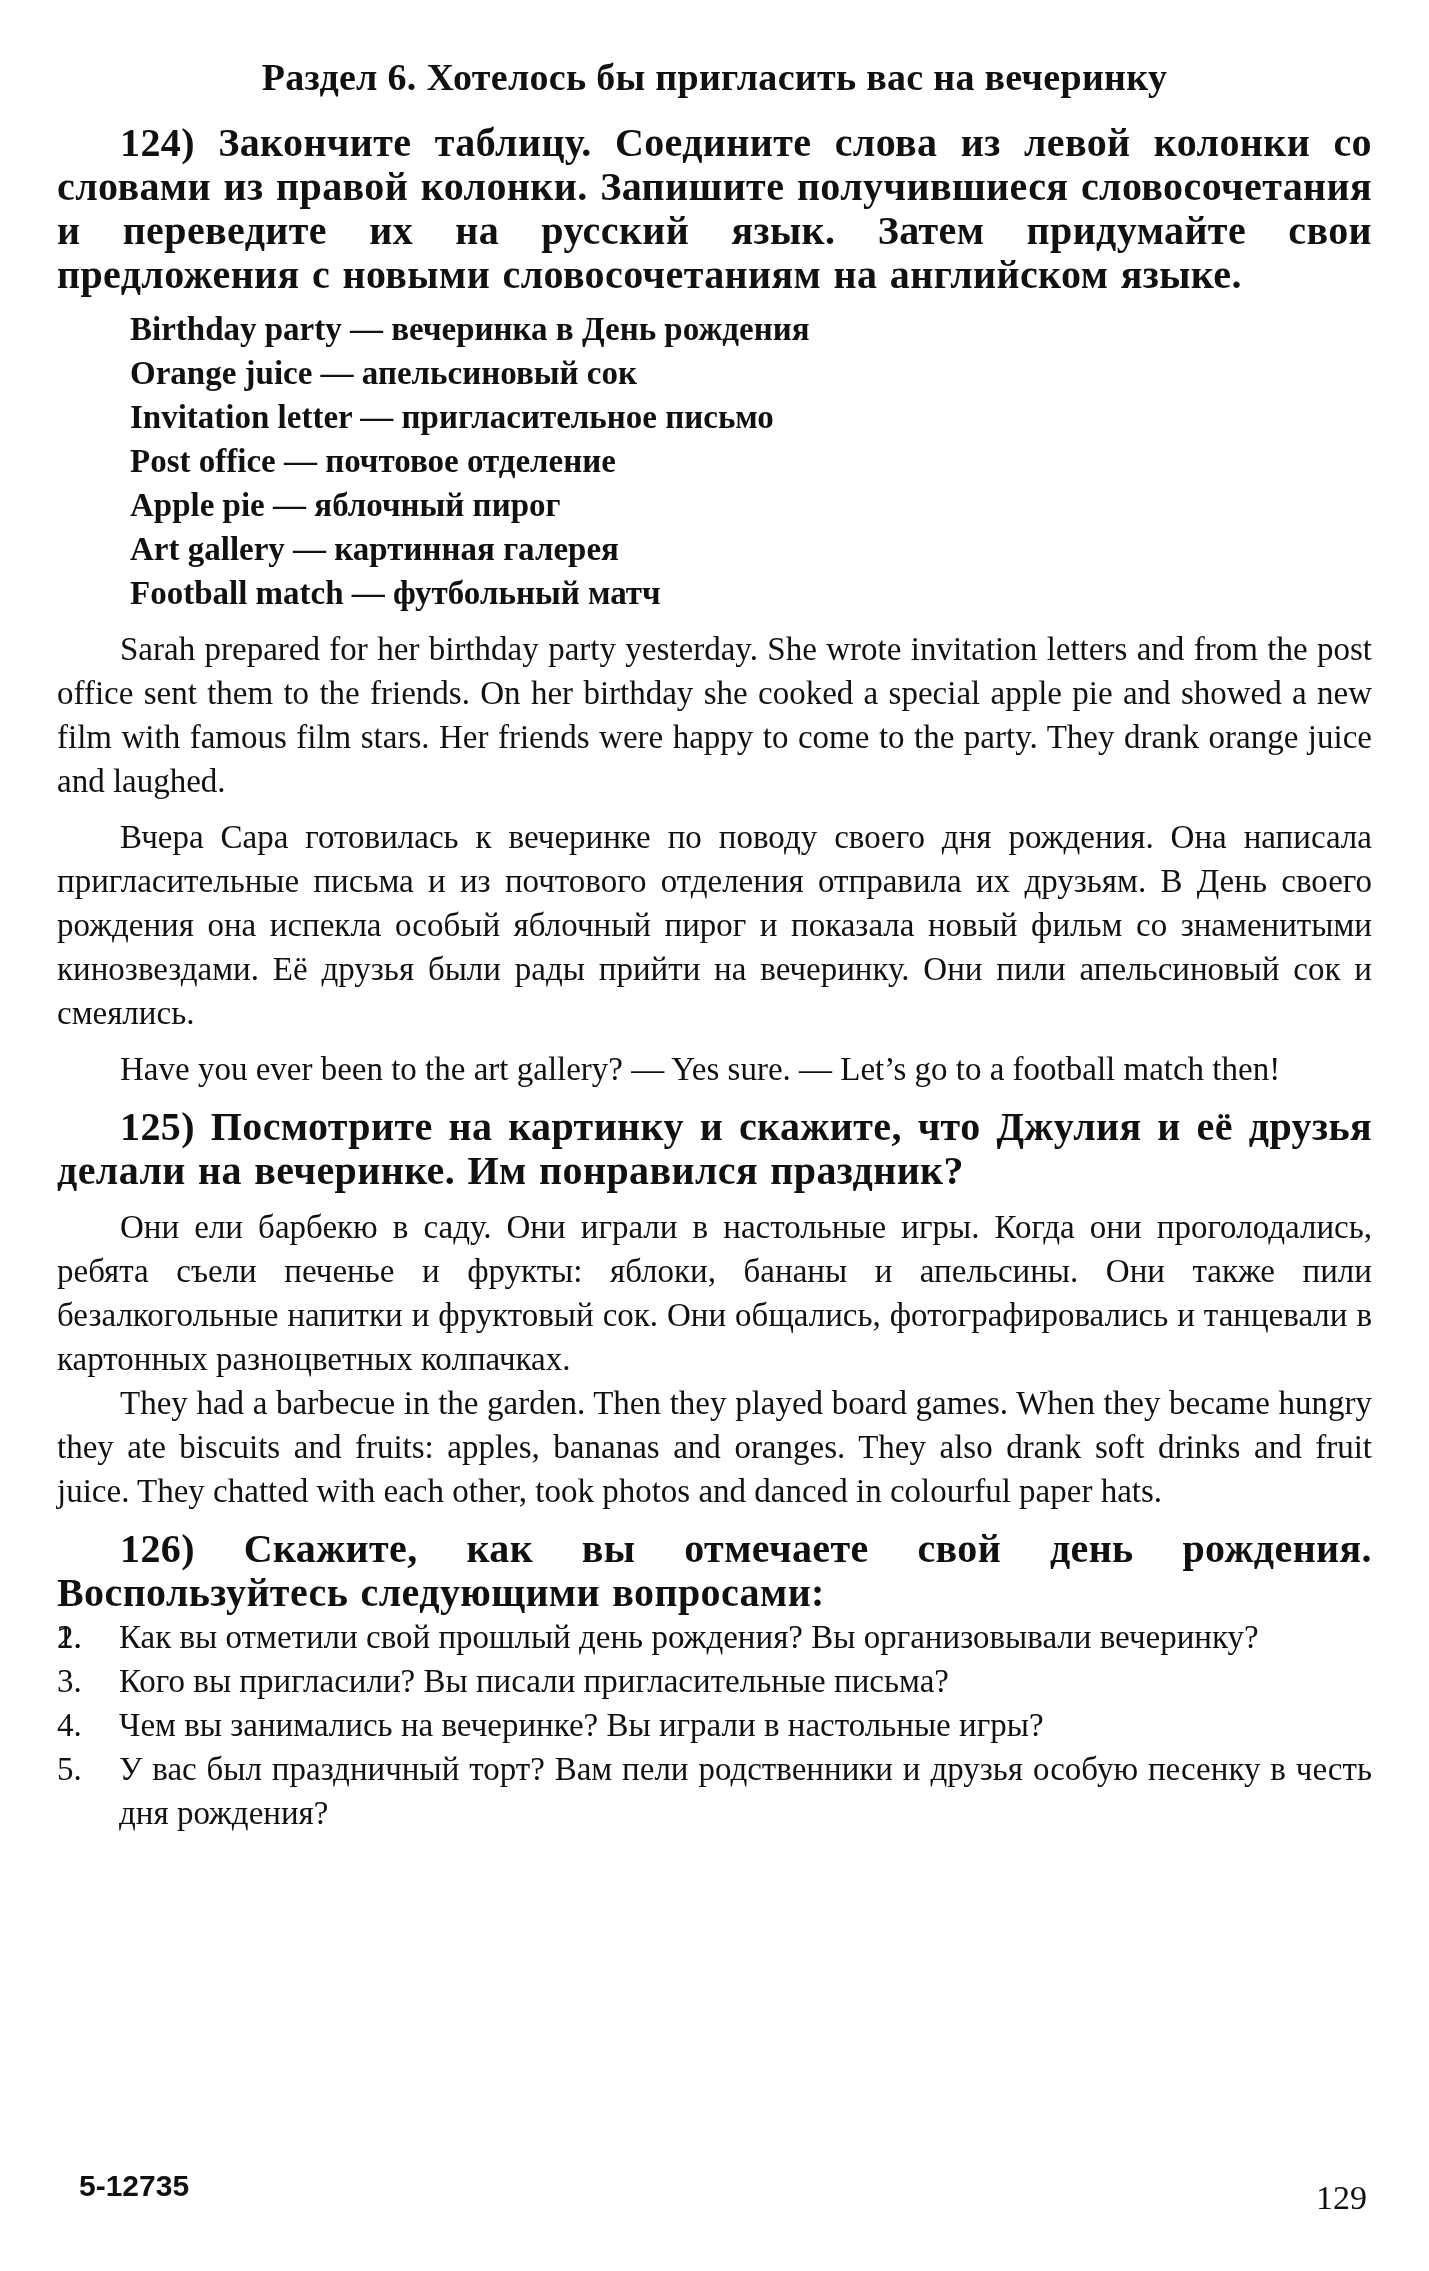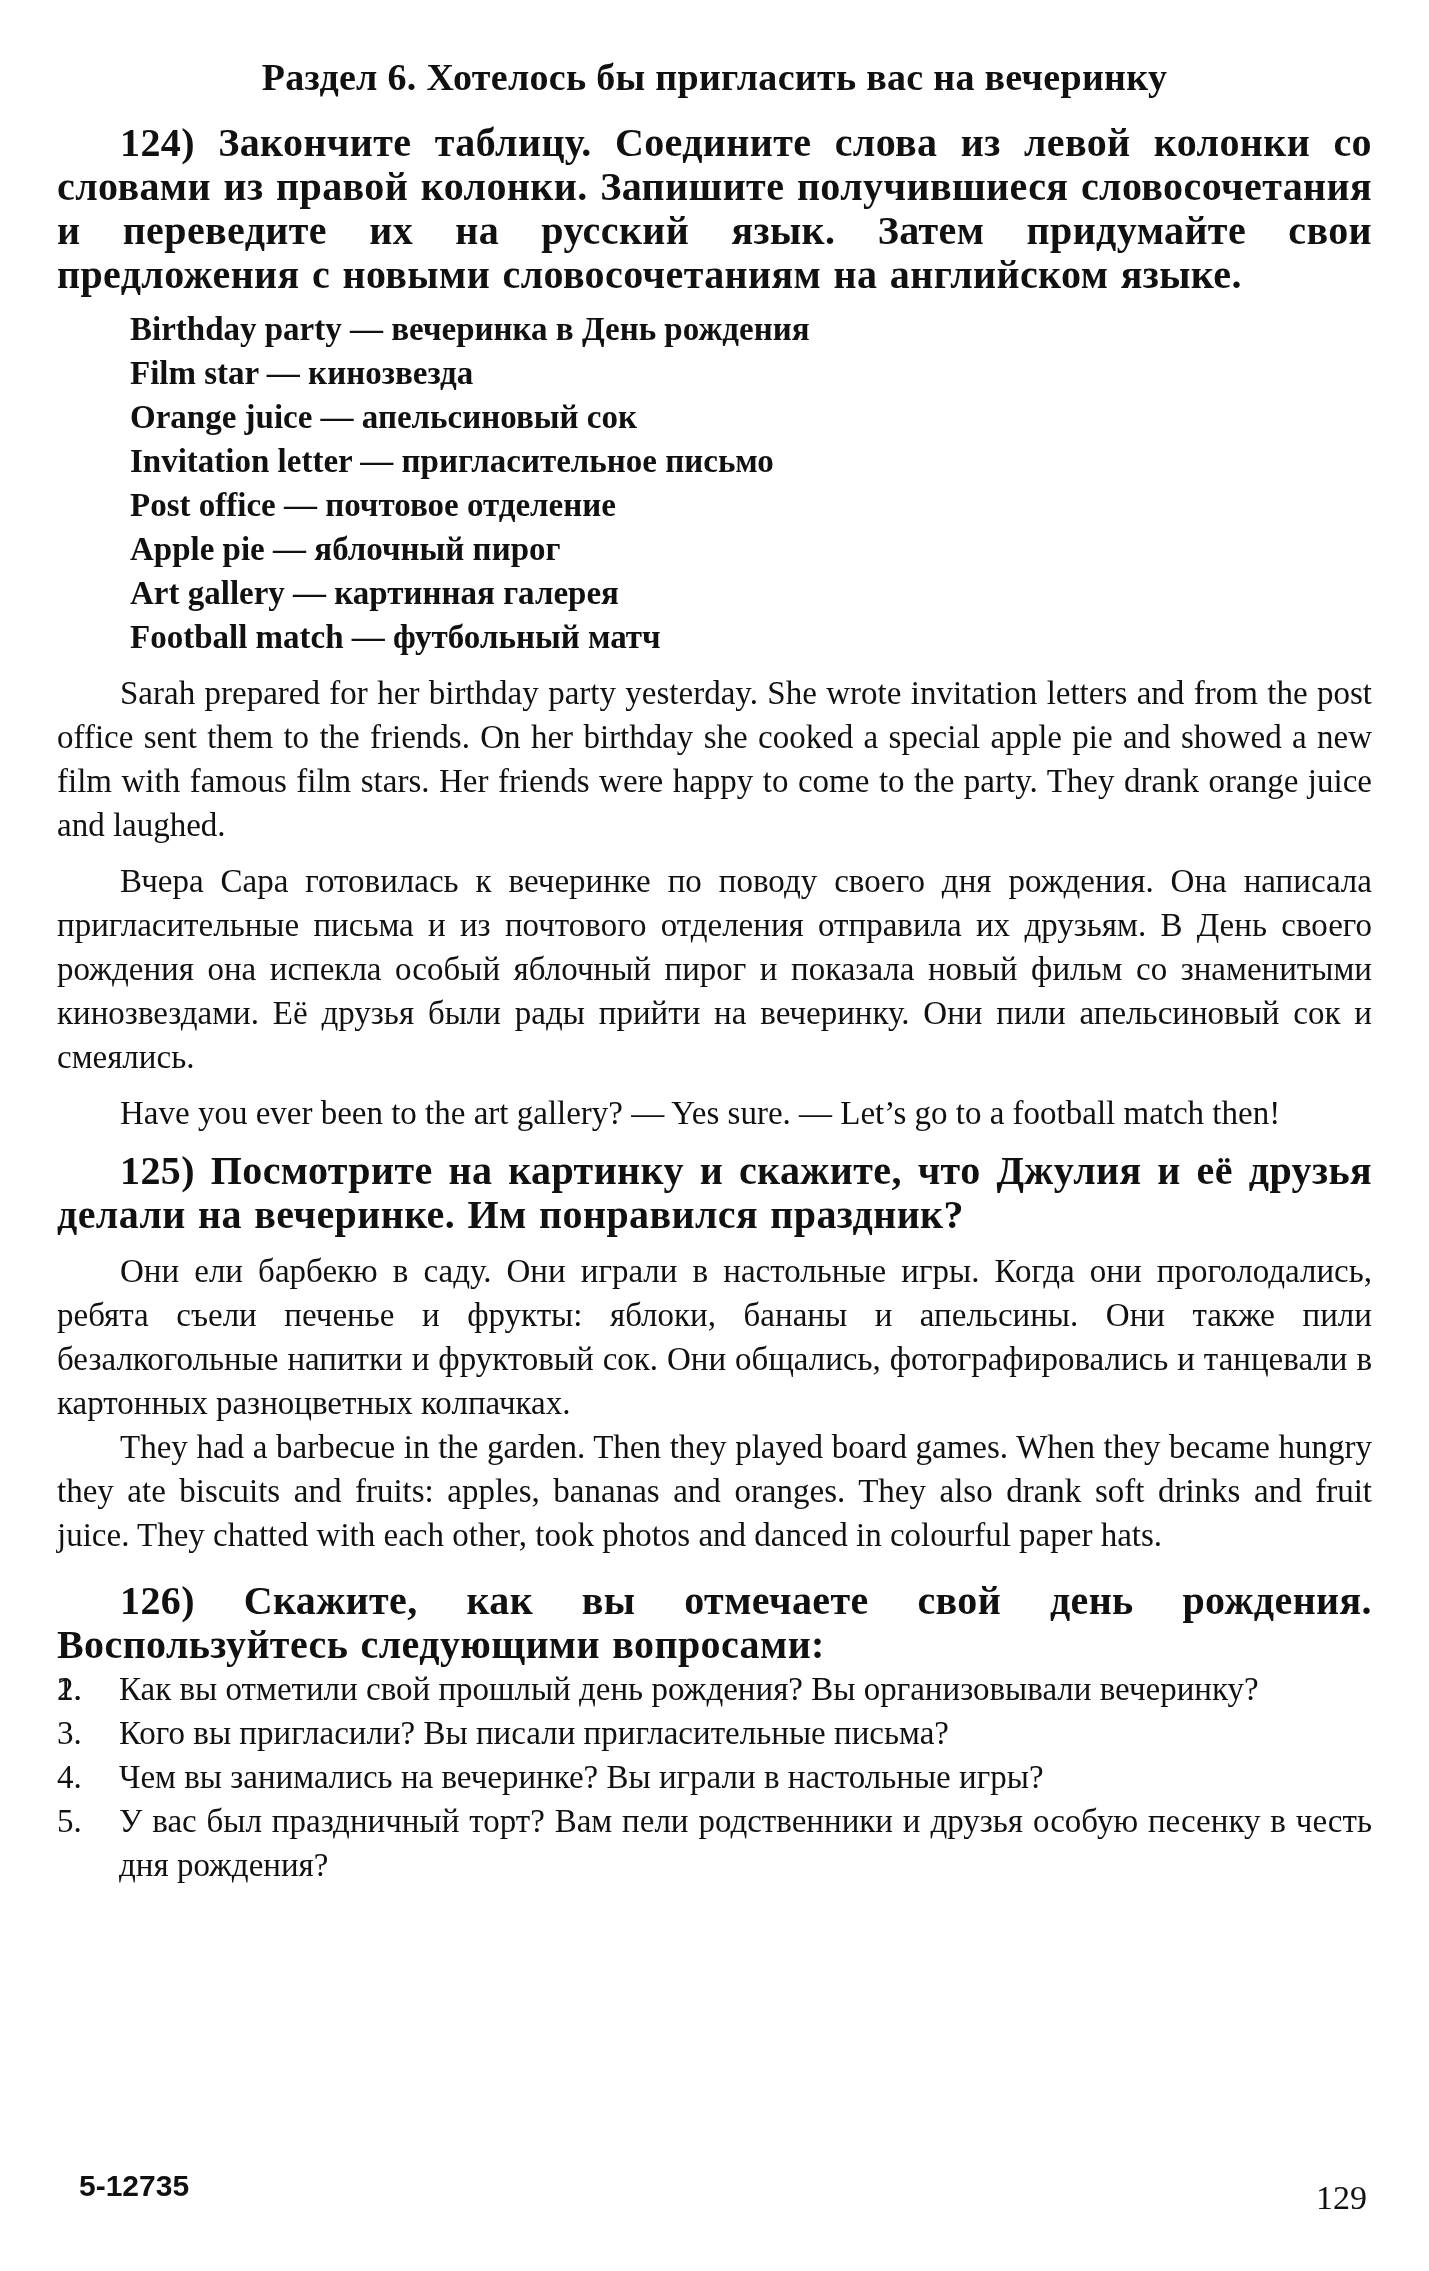--- a/index.html
+++ b/index.html
@@ -88,41 +88,40 @@
 
 <div class="page">
   <h1 class="title">Раздел 6. Хотелось бы пригласить вас на вечеринку</h1>
 
   <div class="content">
 
     <section>
       <p class="task">124) Закончите таблицу. Соедините слова из левой колонки со словами из правой колонки. Запишите получившиеся словосочетания и переведите их на русский язык. Затем придумайте свои предложения с новыми словосочетаниям на английском языке.</p>
       <ul class="pairs">
         <li>Birthday party — вечеринка в День рождения</li>
-        <li>Film star — кинозвезда</li>
         <li>Orange juice — апельсиновый сок</li>
         <li>Invitation letter — пригласительное письмо</li>
         <li>Post office — почтовое отделение</li>
         <li>Apple pie — яблочный пирог</li>
         <li>Art gallery — картинная галерея</li>
         <li>Football match — футбольный матч</li>
       </ul>
       <p class="para">Sarah prepared for her birthday party yesterday. She wrote invitation letters and from the post office sent them to the friends. On her birthday she cooked a special apple pie and showed a new film with famous film stars. Her friends were happy to come to the party. They drank orange juice and laughed.</p>
       <p class="para">Вчера Сара готовилась к вечеринке по поводу своего дня рождения. Она написала пригласительные письма и из почтового отделения отправила их друзьям. В День своего рождения она испекла особый яблочный пирог и показала новый фильм со знаменитыми кинозвездами. Её друзья были рады прийти на вечеринку. Они пили апельсиновый сок и смеялись.</p>
       <p class="para">Have you ever been to the art gallery? — Yes sure. — Let’s go to a football match then!</p>
     </section>
 
     <section>
       <p class="task gap" style="margin-top:14px">125) Посмотрите на картинку и скажите, что Джулия и её друзья делали на вечеринке. Им понравился праздник?</p>
       <p class="para">Они ели барбекю в саду. Они играли в настольные игры. Когда они проголодались, ребята съели печенье и фрукты: яблоки, бананы и апельсины. Они также пили безалкогольные напитки и фруктовый сок. Они общались, фотографировались и танцевали в картонных разноцветных колпачках.</p>
       <p class="para tight">They had a barbecue in the garden. Then they played board games. When they became hungry they ate biscuits and fruits: apples, bananas and oranges. They also drank soft drinks and fruit juice. They chatted with each other, took photos and danced in colourful paper hats.</p>
     </section>
 
     <section>
-      <p class="task gap" style="margin-top:22px">126) Скажите, как вы отмечаете свой день рождения. Воспользуйтесь следующими вопросами:</p>
+      <p class="task gap" style="margin-top:14px">126) Скажите, как вы отмечаете свой день рождения. Воспользуйтесь следующими вопросами:</p>
       <ol class="questions">
         <li>
           <span class="num">1.</span>
         </li>
         <li>
           <span class="num">2.</span>
           <span>Как вы отметили свой прошлый день рождения? Вы организовывали вечеринку?</span>
         </li>
         <li>
           <span class="num">3.</span>

